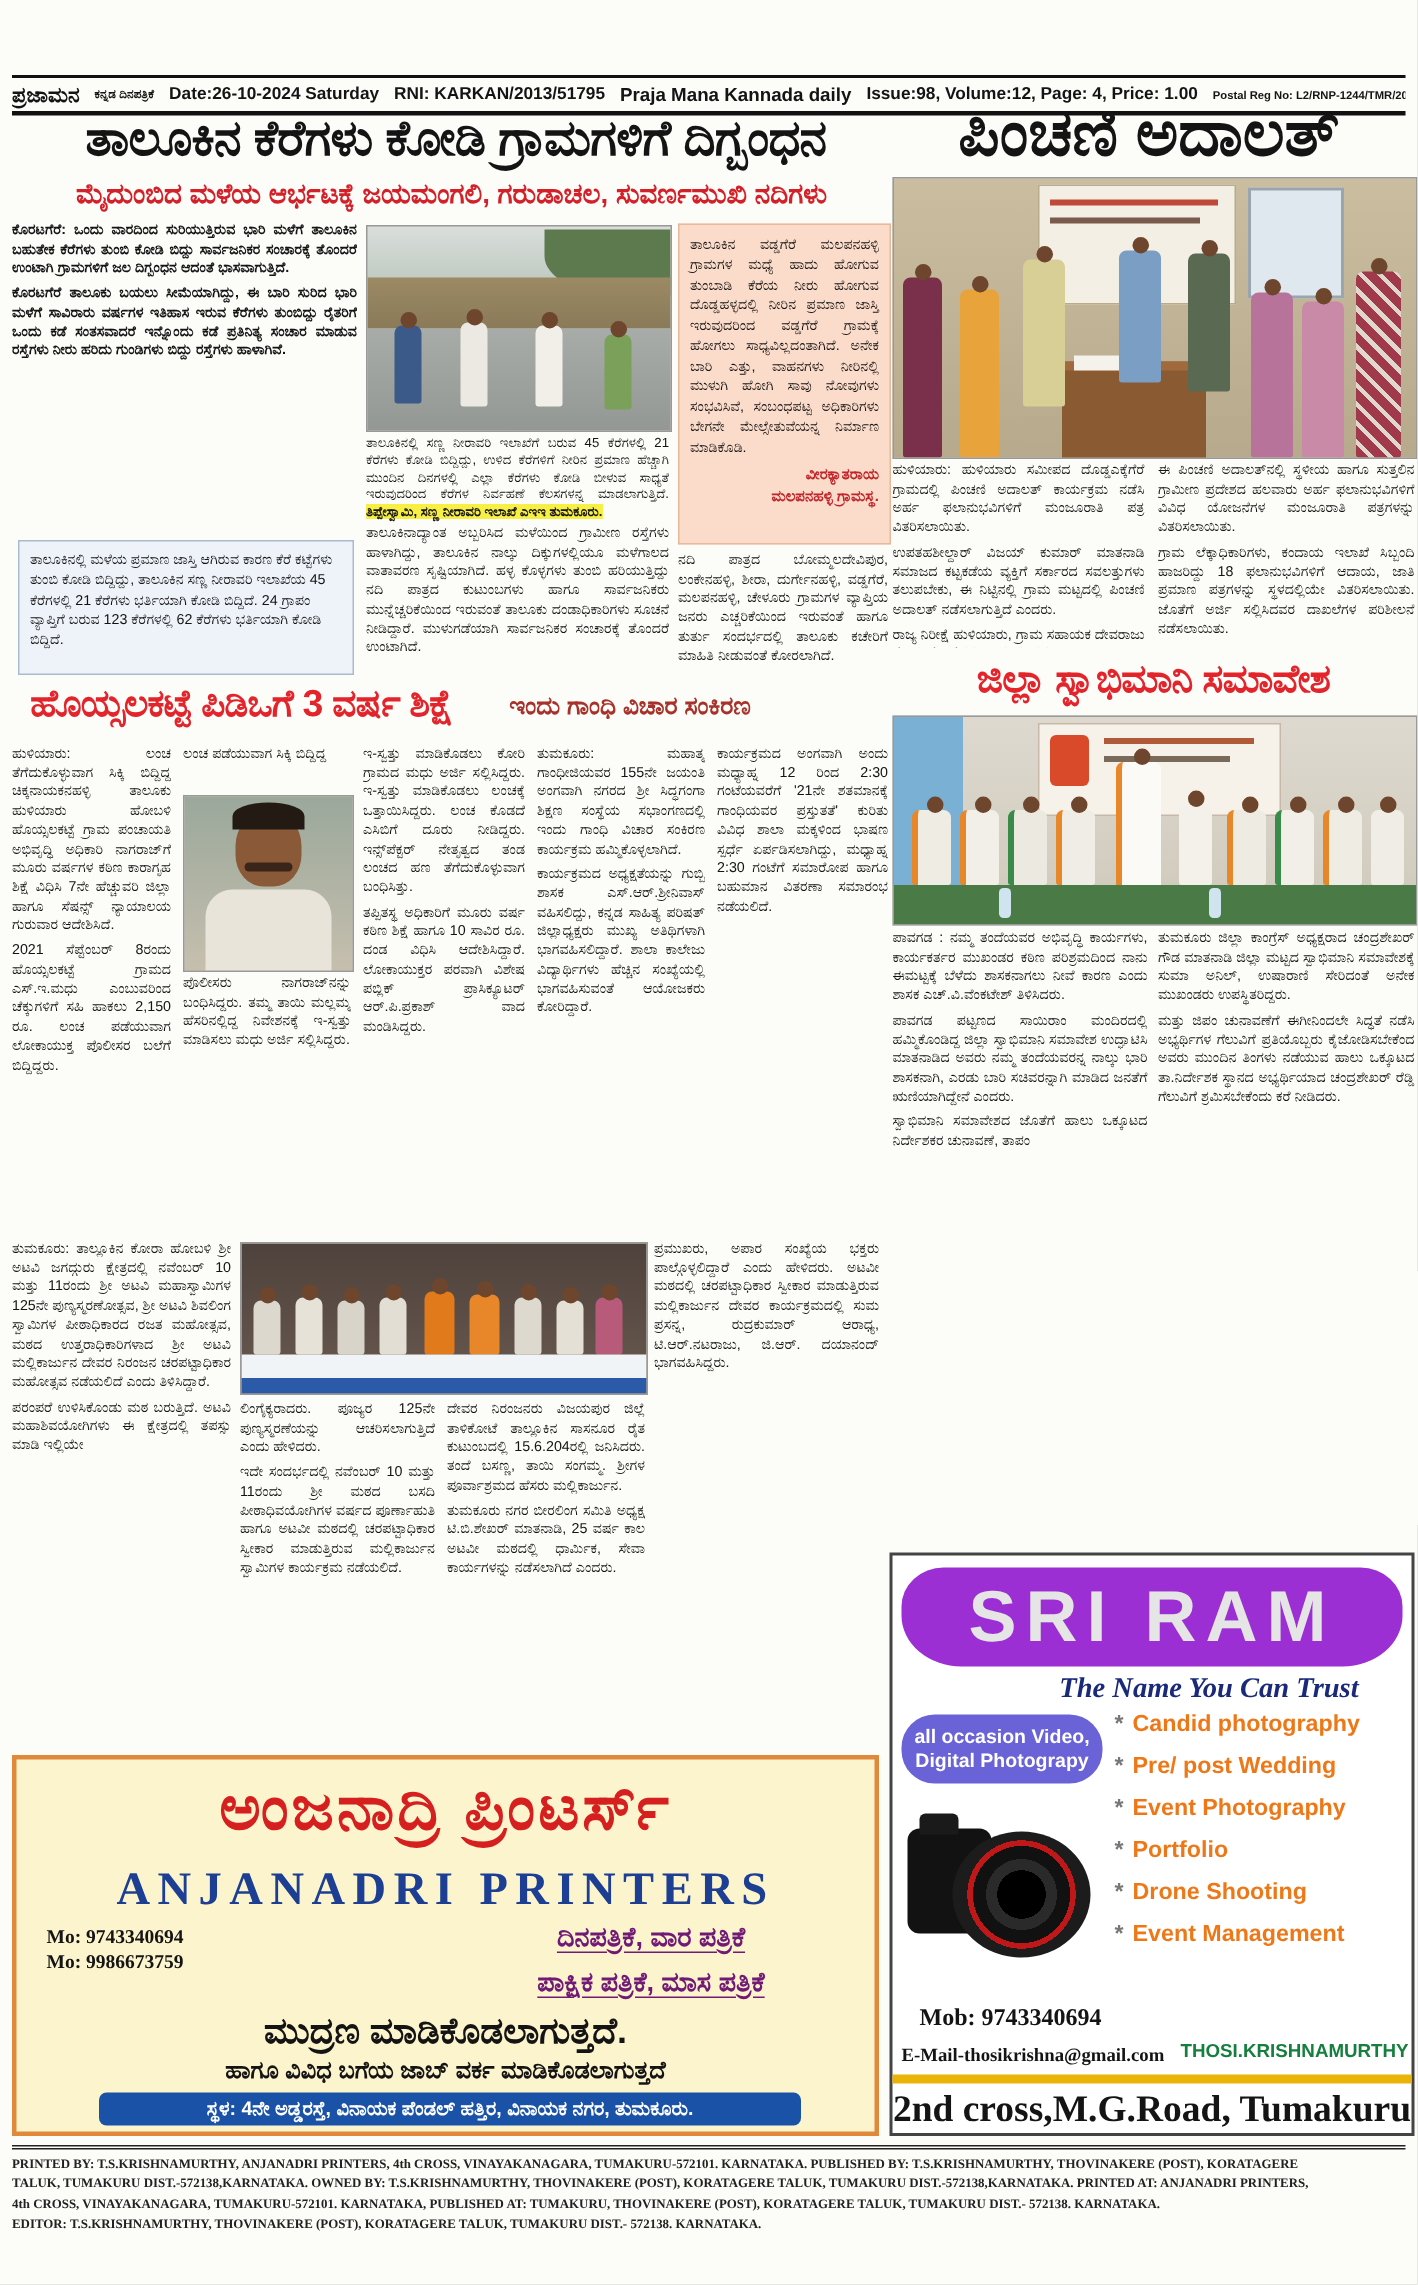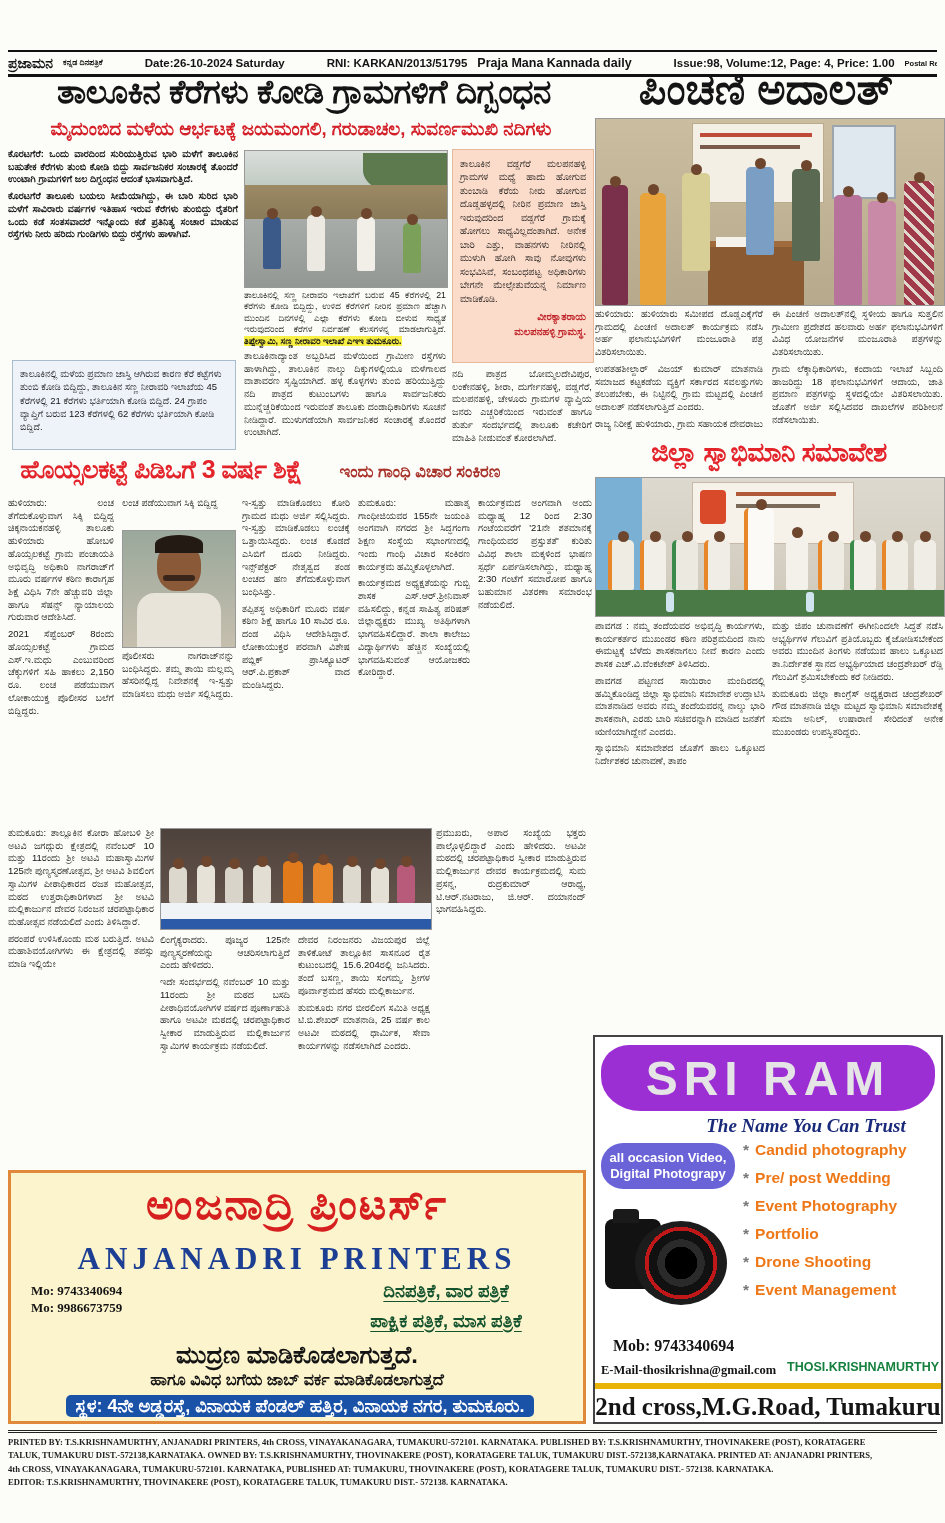--- a/index.html
+++ b/index.html
@@ -5,21 +5,21 @@
   html,body{margin:0;padding:0;background:#d8d8d4;}
   .page{position:relative;width:945px;height:1523px;margin:0 auto;background:#fcfcf9;
         font-family:"Liberation Sans",sans-serif;color:#141414;overflow:hidden;}
   .abs{position:absolute;}
   
   .masthead{left:8px;top:50px;width:929px;height:22px;border-top:2px solid #111;
             border-bottom:3px solid #111;display:flex;align-items:center;gap:10px;
             font-family:Liberation Sans, sans-serif;font-weight:bold;white-space:nowrap;overflow:hidden;}
   .mh-logo{font-size:14px;font-weight:bold;}
   .mh-sub{font-size:8px;}
-  .mh-item{font-size:11.5px;margin-left:32px;}
+  .mh-item{font-size:11.5px;}
   .mh-paper{font-size:12.5px;}
   .mh-postal{font-size:7.5px;}
   .mh-circle{width:15px;height:15px;border-radius:50%;background:#000;color:#fff;
              font-size:10px;display:flex;align-items:center;justify-content:center;flex:0 0 auto;}
   
   .lead-head{left:26px;top:74px;width:556px;font-size:33px;font-weight:bold;letter-spacing:-.5px;
              text-align:center;line-height:1.1;}
   .adalat-head{left:590px;top:68px;width:352px;font-size:43px;font-weight:bold;text-align:center;line-height:1.0;}
   .sub-head{left:18px;top:118px;width:566px;font-size:18.5px;font-weight:bold;color:#d42028;text-align:center;}
   
@@ -37,26 +37,26 @@
   .fig{position:absolute;border-radius:5px 5px 2px 2px;}
   .fig::before{content:"";position:absolute;left:50%;top:-9px;width:11px;height:11px;margin-left:-5.5px;
                border-radius:50%;background:#6e452d;}
   .strip{position:absolute;left:0;right:0;}
   
   .anj{left:8px;top:1170px;width:578px;height:254px;background:#fcf4cd;border:3px solid #e0893a;box-sizing:border-box;}
   .anj-kn{position:absolute;left:0;top:8px;width:100%;text-align:center;font-size:42px;font-weight:bold;color:#d6201f;letter-spacing:2px;}
   .anj-en{position:absolute;left:0;top:68px;width:100%;text-align:center;font-family:"Liberation Serif",serif;
           font-size:31px;font-weight:bold;color:#1c3f94;letter-spacing:5px;}
   .anj-mo{position:absolute;left:20px;top:110px;font-family:"Liberation Serif",serif;font-size:13px;font-weight:bold;line-height:1.3;}
-  .anj-red{position:absolute;left:300px;width:270px;text-align:center;color:#14532d;font-weight:bold;font-size:18px;
+  .anj-red{position:absolute;left:288px;width:270px;text-align:center;color:#701a75;font-weight:bold;font-size:18px;
            text-decoration:underline;text-underline-offset:4px;}
   .anj-blk1{position:absolute;left:0;top:168px;width:100%;text-align:center;font-size:24px;font-weight:bold;}
   .anj-blk2{position:absolute;left:0;top:198px;width:100%;text-align:center;font-size:16px;font-weight:bold;}
   .anj-bar{position:absolute;left:55px;top:222px;width:468px;height:22px;background:#1a52a8;border-radius:5px;
-           color:#fff;font-weight:bold;font-size:18px;display:flex;align-items:center;justify-content:center;}
+           color:#fff;font-weight:bold;font-size:13px;display:flex;align-items:center;justify-content:center;}
   .sri{left:593px;top:1035px;width:350px;height:389px;background:#fff;border:2px solid #444;box-sizing:border-box;}
   .sri-blob{position:absolute;left:6px;top:8px;width:334px;height:66px;background:#9c2fd4;
             border-radius:28px 28px 40px 40px / 26px 26px 34px 34px;display:flex;align-items:center;justify-content:center;}
   .sri-name{color:#e5e5e5;font-family:Liberation Sans, sans-serif;font-weight:bold;font-size:48px;letter-spacing:6px;}
   .sri-tag{position:absolute;right:10px;top:78px;width:250px;text-align:center;color:#1a2a7a;
            font-family:"Liberation Serif",serif;font-style:italic;font-weight:bold;font-size:19px;}
   .sri-pill{position:absolute;left:6px;top:106px;width:134px;height:46px;background:#6a63d8;border-radius:22px;
             color:#fff;font-weight:bold;font-size:13px;display:flex;flex-direction:column;align-items:center;justify-content:center;line-height:1.25;}
   .sri-list{position:absolute;left:148px;top:104px;width:196px;}
   .sri-item{display:flex;gap:6px;color:#ee7817;font-weight:bold;font-size:15.5px;margin-bottom:11px;line-height:1.1;}
@@ -206,22 +206,22 @@
     <div class="strip" style="bottom:0;height:26px;background:#4a7a46;"></div>
     <div class="abs" style="left:70px;bottom:4px;width:8px;height:20px;background:#cfe4ef;border-radius:3px;"></div>
     <div class="abs" style="left:210px;bottom:4px;width:8px;height:20px;background:#cfe4ef;border-radius:3px;"></div>
   </div>
   <div class="abs bt" style="left:595px;top:620px;width:170px;height:390px;">
     <p>ಪಾವಗಡ : ನಮ್ಮ ತಂದೆಯವರ ಅಭಿವೃದ್ಧಿ ಕಾರ್ಯಗಳು, ಕಾರ್ಯಕರ್ತರ ಮುಖಂಡರ ಕಠಿಣ ಪರಿಶ್ರಮದಿಂದ ನಾನು ಈಮಟ್ಟಕ್ಕೆ ಬೆಳೆದು ಶಾಸಕನಾಗಲು ನೀವೆ ಕಾರಣ ಎಂದು ಶಾಸಕ ಎಚ್.ವಿ.ವೆಂಕಟೇಶ್ ತಿಳಿಸಿದರು.</p>
     <p>ಪಾವಗಡ ಪಟ್ಟಣದ ಸಾಯಿರಾಂ ಮಂದಿರದಲ್ಲಿ ಹಮ್ಮಿಕೊಂಡಿದ್ದ ಜಿಲ್ಲಾ ಸ್ವಾಭಿಮಾನಿ ಸಮಾವೇಶ ಉದ್ಘಾಟಿಸಿ ಮಾತನಾಡಿದ ಅವರು ನಮ್ಮ ತಂದೆಯವರನ್ನ ನಾಲ್ಕು ಭಾರಿ ಶಾಸಕನಾಗಿ, ಎರಡು ಬಾರಿ ಸಚಿವರನ್ನಾಗಿ ಮಾಡಿದ ಜನತೆಗೆ ಋಣಿಯಾಗಿದ್ದೇನೆ ಎಂದರು.</p>
     <p>ಸ್ವಾಭಿಮಾನಿ ಸಮಾವೇಶದ ಜೊತೆಗೆ ಹಾಲು ಒಕ್ಕೂಟದ ನಿರ್ದೇಶಕರ ಚುನಾವಣೆ, ತಾಪಂ</p>
   </div>
   <div class="abs bt" style="left:772px;top:620px;width:171px;height:390px;">
+    <p>ತುಮಕೂರು ಜಿಲ್ಲಾ ಕಾಂಗ್ರೆಸ್ ಅಧ್ಯಕ್ಷರಾದ ಚಂದ್ರಶೇಖರ್ ಗೌಡ ಮಾತನಾಡಿ ಜಿಲ್ಲಾ ಮಟ್ಟದ ಸ್ವಾಭಿಮಾನಿ ಸಮಾವೇಶಕ್ಕೆ ಸುಮಾ ಅನಿಲ್, ಉಷಾರಾಣಿ ಸೇರಿದಂತೆ ಅನೇಕ ಮುಖಂಡರು ಉಪಸ್ಥಿತರಿದ್ದರು.</p>
     <p>ಮತ್ತು ಜಿಪಂ ಚುನಾವಣೆಗೆ ಈಗೀನಿಂದಲೇ ಸಿದ್ಧತೆ ನಡೆಸಿ ಅಭ್ಯರ್ಥಿಗಳ ಗೆಲುವಿಗೆ ಪ್ರತಿಯೊಬ್ಬರು ಕೈಜೋಡಿಸಬೇಕೆಂದ ಅವರು ಮುಂದಿನ ತಿಂಗಳು ನಡೆಯುವ ಹಾಲು ಒಕ್ಕೂಟದ ತಾ.ನಿರ್ದೇಶಕ ಸ್ಥಾನದ ಅಭ್ಯರ್ಥಿಯಾದ ಚಂದ್ರಶೇಖರ್ ರೆಡ್ಡಿ ಗೆಲುವಿಗೆ ಶ್ರಮಿಸಬೇಕೆಂದು ಕರೆ ನೀಡಿದರು.</p>
-    <p>ತುಮಕೂರು ಜಿಲ್ಲಾ ಕಾಂಗ್ರೆಸ್ ಅಧ್ಯಕ್ಷರಾದ ಚಂದ್ರಶೇಖರ್ ಗೌಡ ಮಾತನಾಡಿ ಜಿಲ್ಲಾ ಮಟ್ಟದ ಸ್ವಾಭಿಮಾನಿ ಸಮಾವೇಶಕ್ಕೆ ಸುಮಾ ಅನಿಲ್, ಉಷಾರಾಣಿ ಸೇರಿದಂತೆ ಅನೇಕ ಮುಖಂಡರು ಉಪಸ್ಥಿತರಿದ್ದರು.</p>
   </div>
 
   <div class="abs bt" style="left:8px;top:827px;width:146px;height:336px;">
     <p>ತುಮಕೂರು: ತಾಲ್ಲೂಕಿನ ಕೋರಾ ಹೋಬಳಿ ಶ್ರೀ ಅಟವಿ ಜಗದ್ಗುರು ಕ್ಷೇತ್ರದಲ್ಲಿ ನವೆಂಬರ್ 10 ಮತ್ತು 11ರಂದು ಶ್ರೀ ಅಟವಿ ಮಹಾಸ್ವಾಮಿಗಳ 125ನೇ ಪುಣ್ಯಸ್ಮರಣೋತ್ಸವ, ಶ್ರೀ ಅಟವಿ ಶಿವಲಿಂಗ ಸ್ವಾಮಿಗಳ ಪೀಠಾಧಿಕಾರದ ರಜತ ಮಹೋತ್ಸವ, ಮಠದ ಉತ್ತರಾಧಿಕಾರಿಗಳಾದ ಶ್ರೀ ಅಟವಿ ಮಲ್ಲಿಕಾರ್ಜುನ ದೇವರ ನಿರಂಜನ ಚರಪಟ್ಟಾಧಿಕಾರ ಮಹೋತ್ಸವ ನಡೆಯಲಿದೆ ಎಂದು ತಿಳಿಸಿದ್ದಾರೆ.</p>
     <p>ಪರಂಪರೆ ಉಳಿಸಿಕೊಂಡು ಮಠ ಬರುತ್ತಿದೆ. ಅಟವಿ ಮಹಾಶಿವಯೋಗಿಗಳು ಈ ಕ್ಷೇತ್ರದಲ್ಲಿ ತಪಸ್ಸು ಮಾಡಿ ಇಲ್ಲಿಯೇ</p>
   </div>
   <div class="photo" style="left:160px;top:828px;width:270px;height:100px;">
     <div class="strip" style="top:0;height:100px;background:linear-gradient(180deg,#4e423c,#6a5a50);"></div>
     <div class="fig" style="left:8px;bottom:26px;width:18px;height:36px;background:#dcd8ce;"></div>
     <div class="fig" style="left:36px;bottom:26px;width:18px;height:38px;background:#e6e2d8;"></div>

